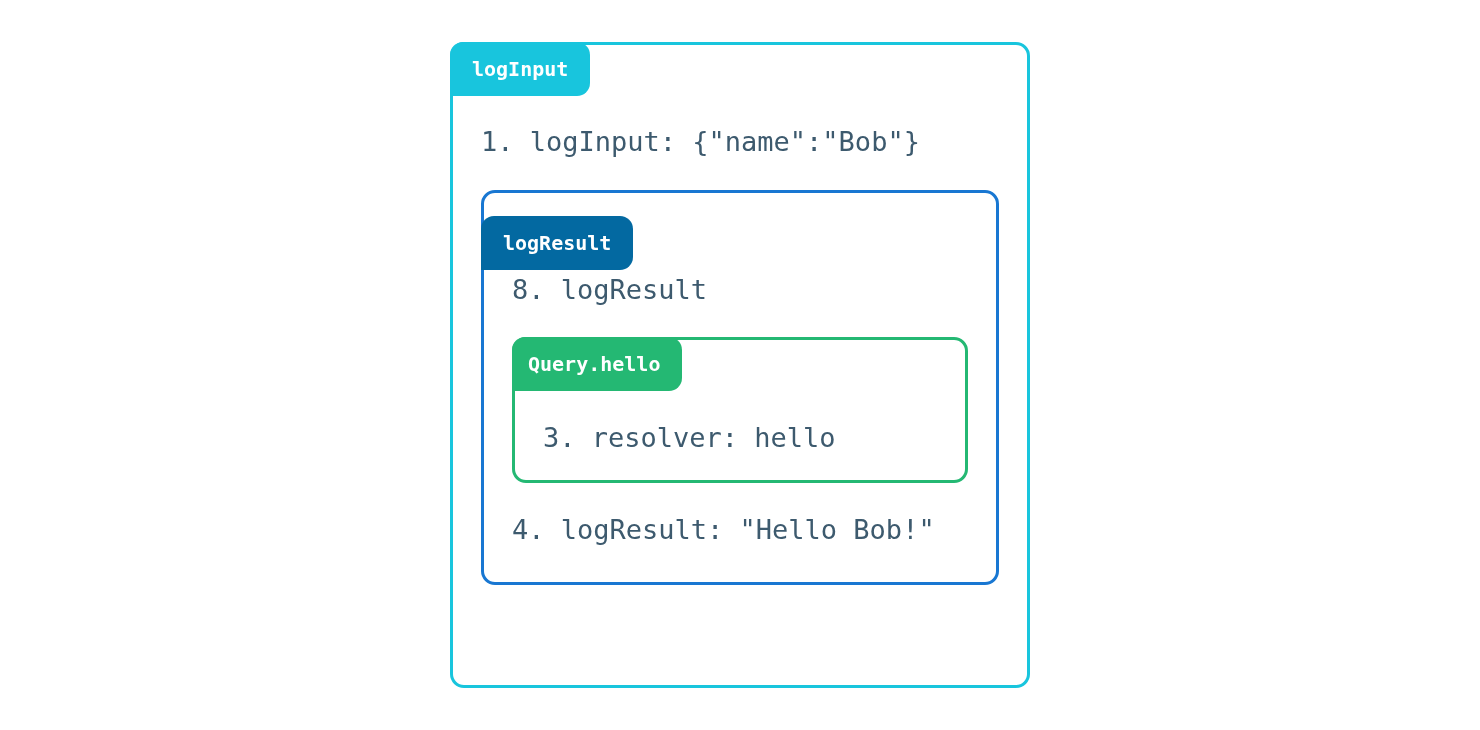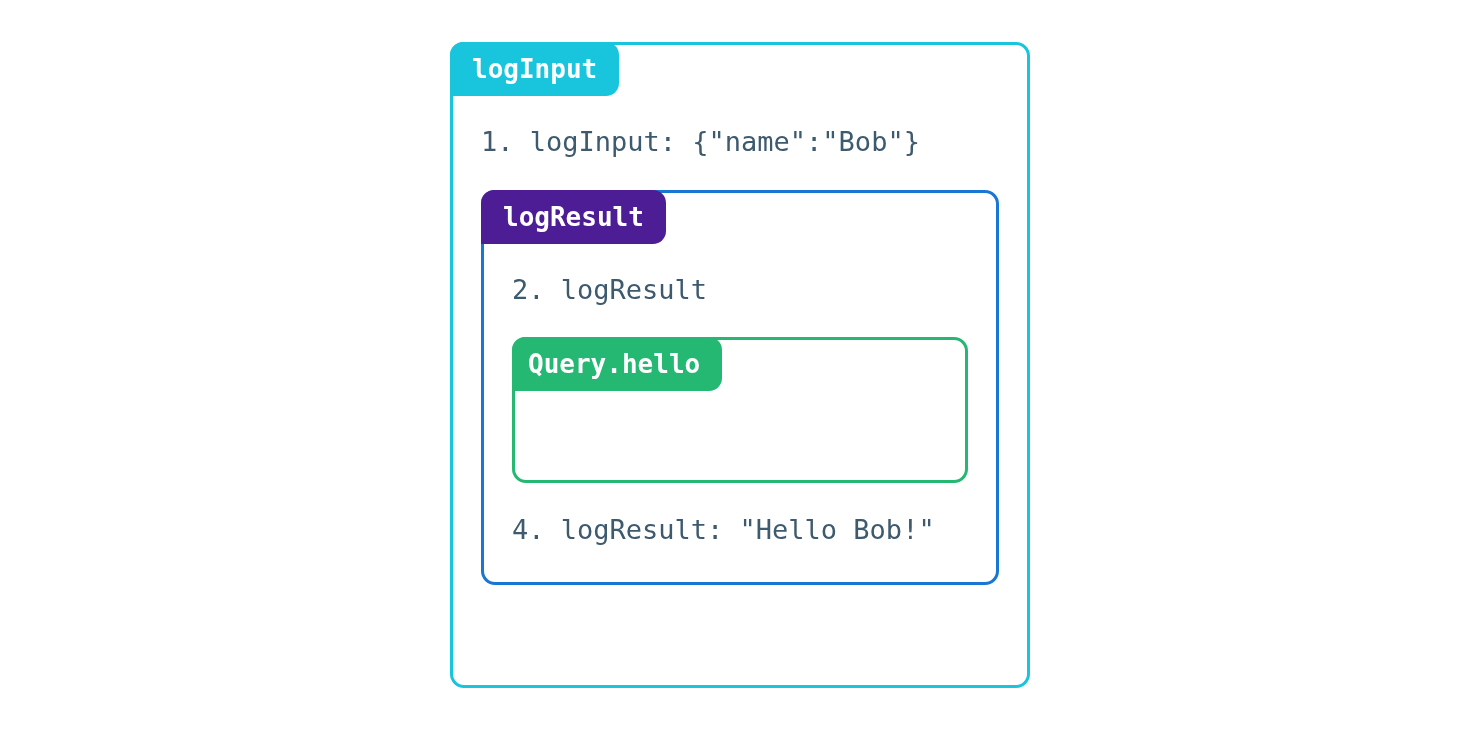--- a/index.html
+++ b/index.html
@@ -43,25 +43,25 @@
   .tab {
     position: absolute;
     top: -3px;
     left: -3px;
     height: 54px;
     line-height: 54px;
     padding: 0 22px;
     border-radius: 13px 13px 13px 0;
     color: #ffffff;
     font-weight: bold;
-    font-size: 26px;
+    font-size: 20px;
     white-space: pre;
   }
   .tab-cyan  { background: #18c5dd; }
-  .tab-blue  { background: #4c1d95; }
+  .tab-blue  { background: #0369a1; margin-top: 26px; }
   .tab-green { background: #24b873; padding-left: 16px; }
   .step {
     margin-left: 28px;
     margin-right: 28px;
     font-size: 27px;
     line-height: 30px;
     white-space: pre;
   }
   .step-1 { margin-top: 82px; }
   .step-2 { margin-top: 82px; }
@@ -75,25 +75,26 @@
 <div class="canvas">
 
   <div class="box box-outer">
     <div class="tab tab-cyan">logInput</div>
 
     <div class="step step-1">1. logInput: {"name":"Bob"}</div>
 
     <div class="box box-middle">
       <div class="tab tab-blue">logResult</div>
 
-      <div class="step step-2">2. logResult</div>
+      <div class="step step-2">8. logResult</div>
 
       <div class="box box-inner">
         <div class="tab tab-green">Query.hello</div>
 
+        <div class="step step-3">3. resolver: hello</div>
       </div>
 
       <div class="step step-4">4. logResult: "Hello Bob!"</div>
     </div>
 
   </div>
 
 </div>
 
 </body></html>

